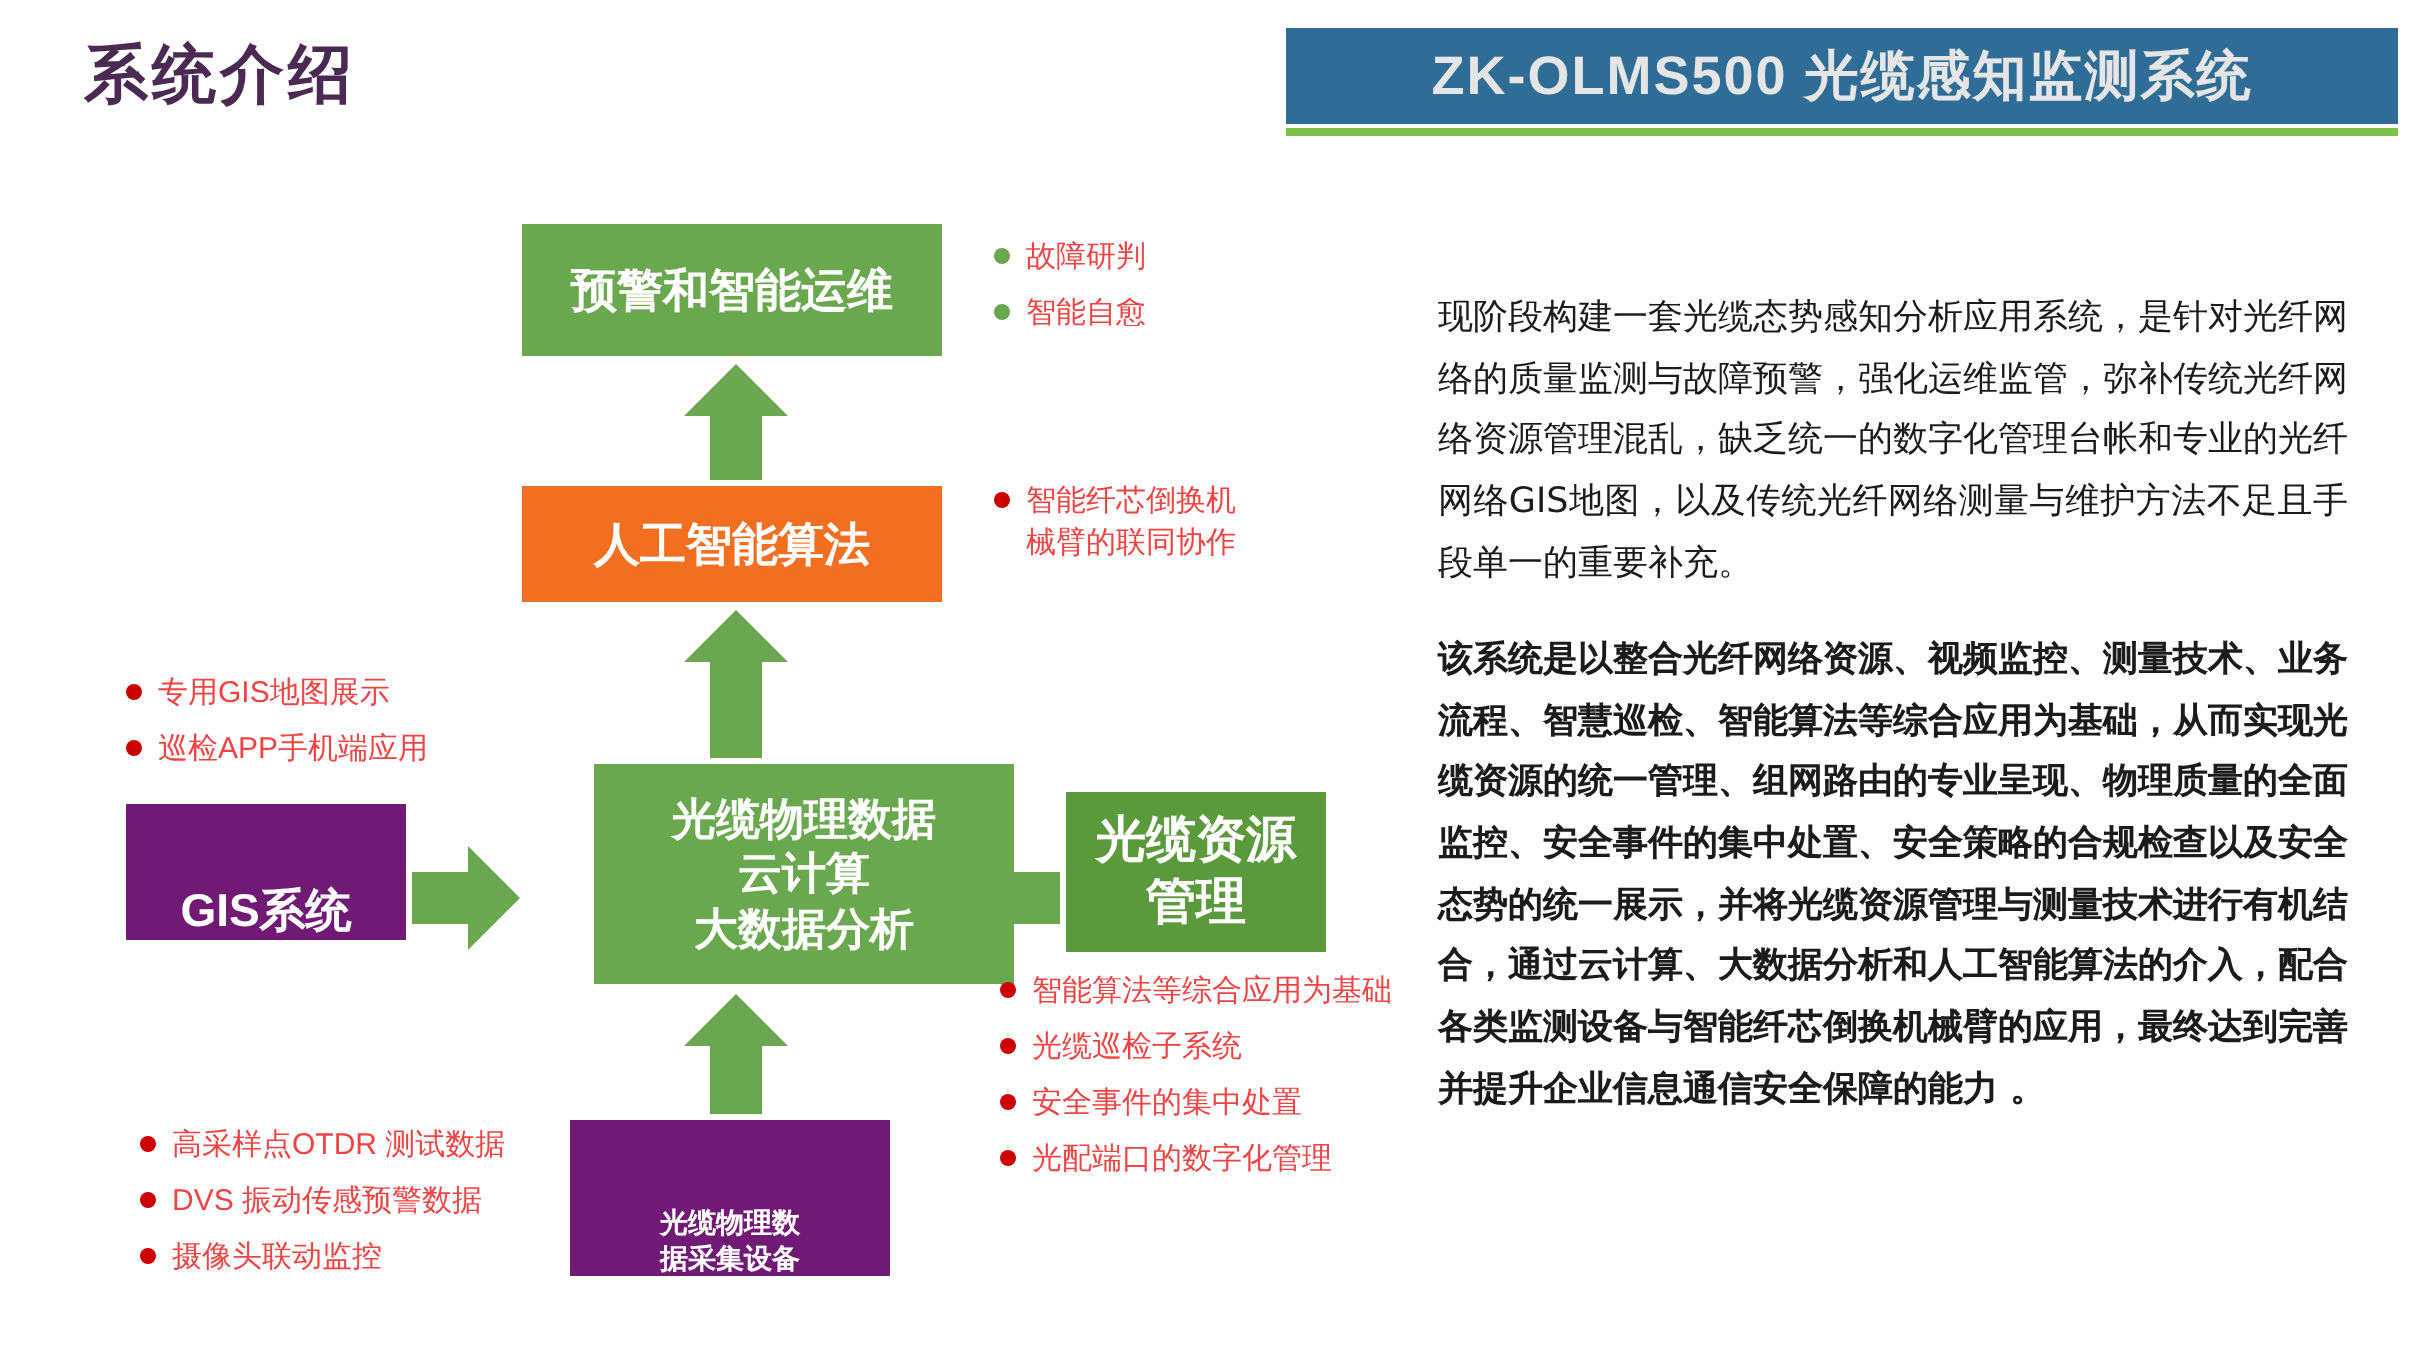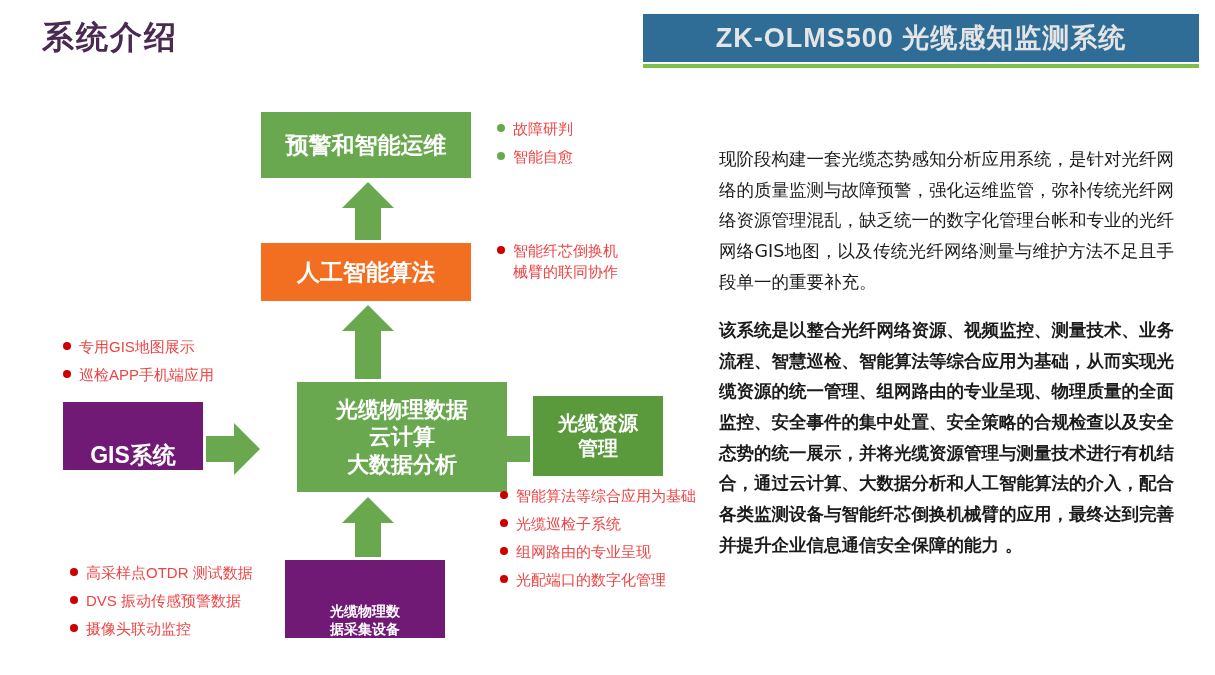--- a/index.html
+++ b/index.html
@@ -89,21 +89,21 @@
     margin-left: 36px;
   }
   #box-gis {
     left: 63px; top: 402px;
     width: 140px; height: 68px;
     font-size: 23px;
   }
   #box-resource {
     left: 533px; top: 396px;
     width: 130px; height: 80px;
-    font-size: 20px;
+    font-size: 25px;
   }
   #box-collect {
     left: 285px; top: 560px;
     width: 160px; height: 78px;
     font-size: 14px;
   }
   
   .arrow { position: absolute; }
   
   .arrow-up .shaft {
@@ -315,21 +315,21 @@
     <div class="bullet-row">
       <span class="dot dot-red"></span>
       <span class="bullet-text">智能算法等综合应用为基础</span>
     </div>
     <div class="bullet-row">
       <span class="dot dot-red"></span>
       <span class="bullet-text">光缆巡检子系统</span>
     </div>
     <div class="bullet-row">
       <span class="dot dot-red"></span>
-      <span class="bullet-text">组网路由的专业呈现</span>
+      <span class="bullet-text">安全事件的集中处置</span>
     </div>
     <div class="bullet-row">
       <span class="dot dot-red"></span>
       <span class="bullet-text">光配端口的数字化管理</span>
     </div>
   </div>
 
   <div class="bullets" id="bullets-collect">
     <div class="bullet-row">
       <span class="dot dot-red"></span>

